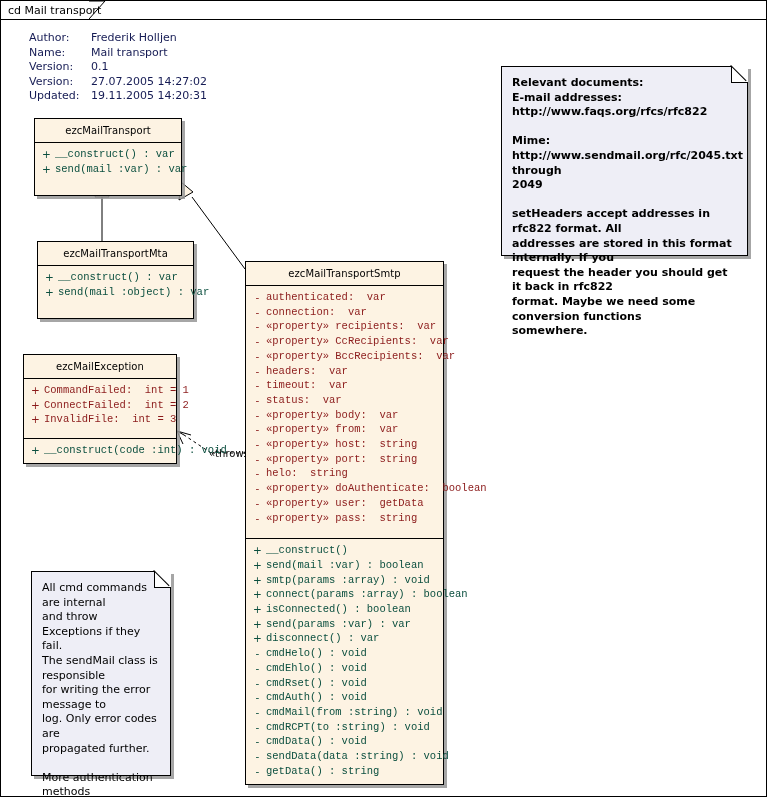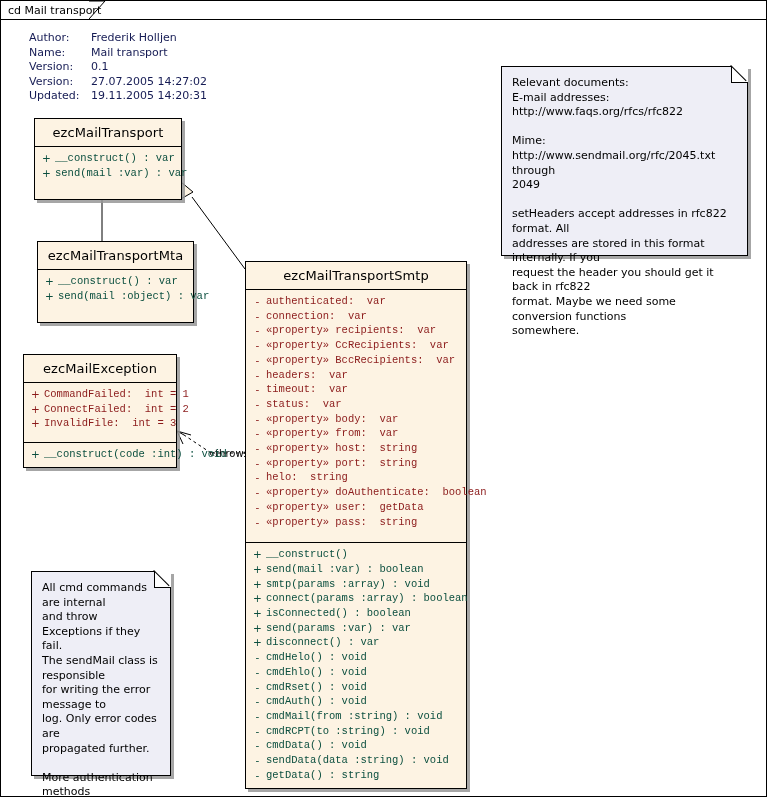--- a/index.html
+++ b/index.html
@@ -80,21 +80,21 @@
   
   .uml-class {
     position: absolute;
     background: #fdf3e3;
     border: 1px solid #000;
     box-sizing: border-box;
     box-shadow: 3px 3px 0 0 rgba(150,150,150,0.85);
   }
   .uml-class .cls-name {
     text-align: center;
-    font-size: 13px;
+    font-size: 10px;
     color: #000;
     padding: 6px 4px 6px 4px;
     border-bottom: 1px solid #000;
     white-space: nowrap;
     letter-spacing: 0.1px;
   }
   .compartment {
     padding: 4px 3px 5px 3px;
   }
   .compartment + .compartment {
@@ -274,21 +274,21 @@
       <div style="height:6px;"></div>
     </div>
     <div class="compartment">
       <div class="member oper">
         <span class="vis">+</span>
         <span class="txt">__construct(code :int) : void</span>
       </div>
     </div>
   </div>
 
-  <div class="uml-class" style="left:244px; top:260px; width:222px;">
+  <div class="uml-class" style="left:244px; top:260px; width:199px;">
     <div class="cls-name">ezcMailTransportSmtp</div>
     <div class="compartment">
       <div class="member attr"><span class="vis">-</span><span class="txt">authenticated:  var</span></div>
       <div class="member attr"><span class="vis">-</span><span class="txt">connection:  var</span></div>
       <div class="member attr"><span class="vis">-</span><span class="txt">«property» recipients:  var</span></div>
       <div class="member attr"><span class="vis">-</span><span class="txt">«property» CcRecipients:  var</span></div>
       <div class="member attr"><span class="vis">-</span><span class="txt">«property» BccRecipients:  var</span></div>
       <div class="member attr"><span class="vis">-</span><span class="txt">headers:  var</span></div>
       <div class="member attr"><span class="vis">-</span><span class="txt">timeout:  var</span></div>
       <div class="member attr"><span class="vis">-</span><span class="txt">status:  var</span></div>
@@ -315,21 +315,21 @@
       <div class="member oper"><span class="vis">-</span><span class="txt">cmdRset() : void</span></div>
       <div class="member oper"><span class="vis">-</span><span class="txt">cmdAuth() : void</span></div>
       <div class="member oper"><span class="vis">-</span><span class="txt">cmdMail(from :string) : void</span></div>
       <div class="member oper"><span class="vis">-</span><span class="txt">cmdRCPT(to :string) : void</span></div>
       <div class="member oper"><span class="vis">-</span><span class="txt">cmdData() : void</span></div>
       <div class="member oper"><span class="vis">-</span><span class="txt">sendData(data :string) : void</span></div>
       <div class="member oper"><span class="vis">-</span><span class="txt">getData() : string</span></div>
     </div>
   </div>
 
-  <div class="note" style="left:500px; top:65px; width:247px; height:190px;">
+  <div class="note" style="left:500px; top:65px; width:247px; height:190px;font-weight:bold;">
     <div class="fold"></div>
     <div class="note-text">Relevant documents:
 E-mail addresses: http://www.faqs.org/rfcs/rfc822
 
 Mime: http://www.sendmail.org/rfc/2045.txt through
 2049
 
 setHeaders accept addresses in rfc822 format. All
 addresses are stored in this format internally. If you
 request the header you should get it back in rfc822

